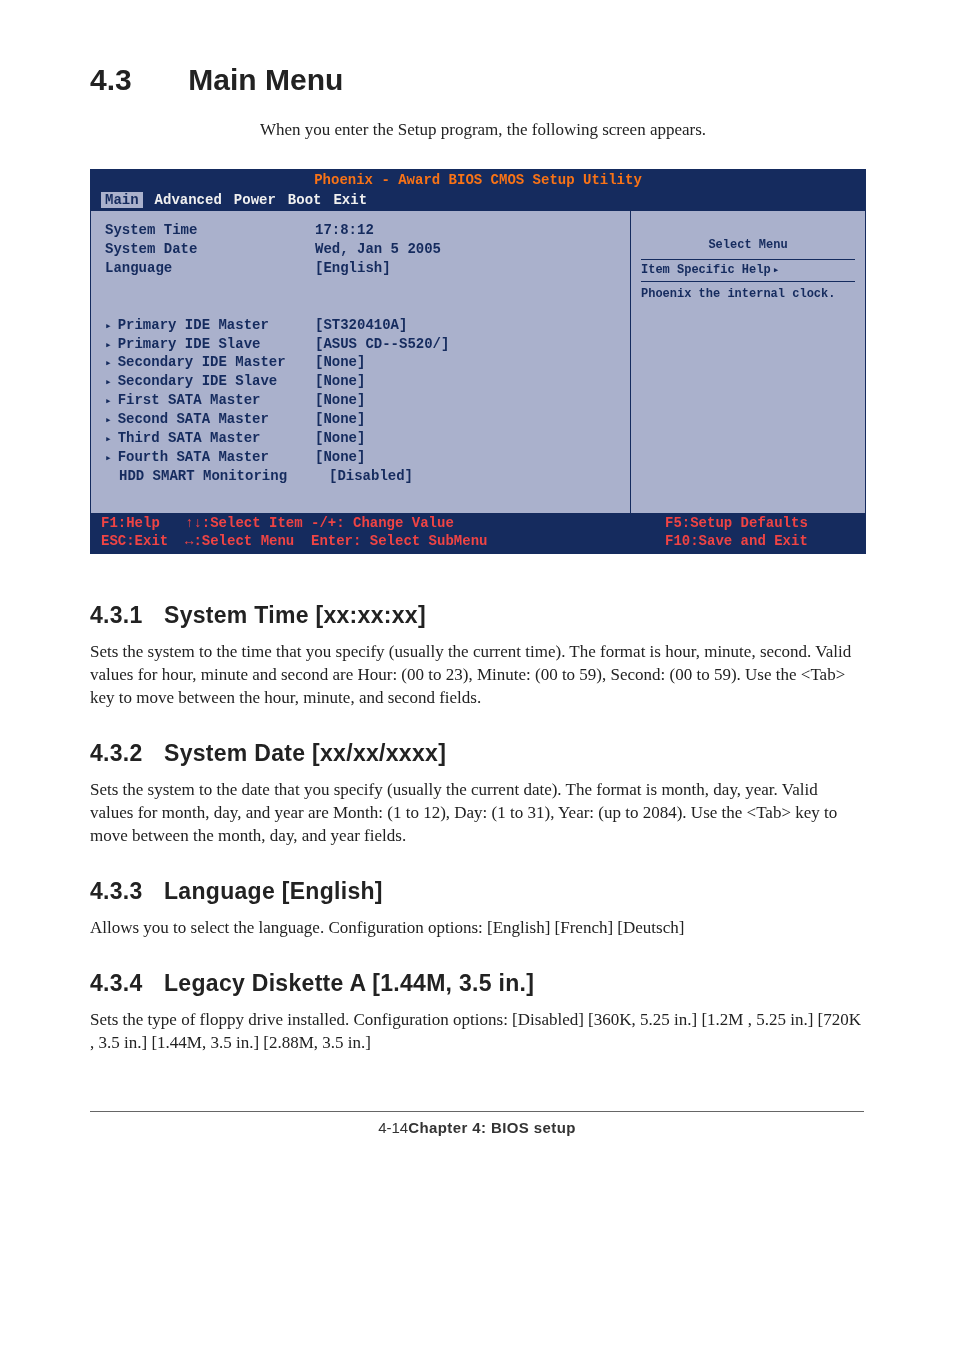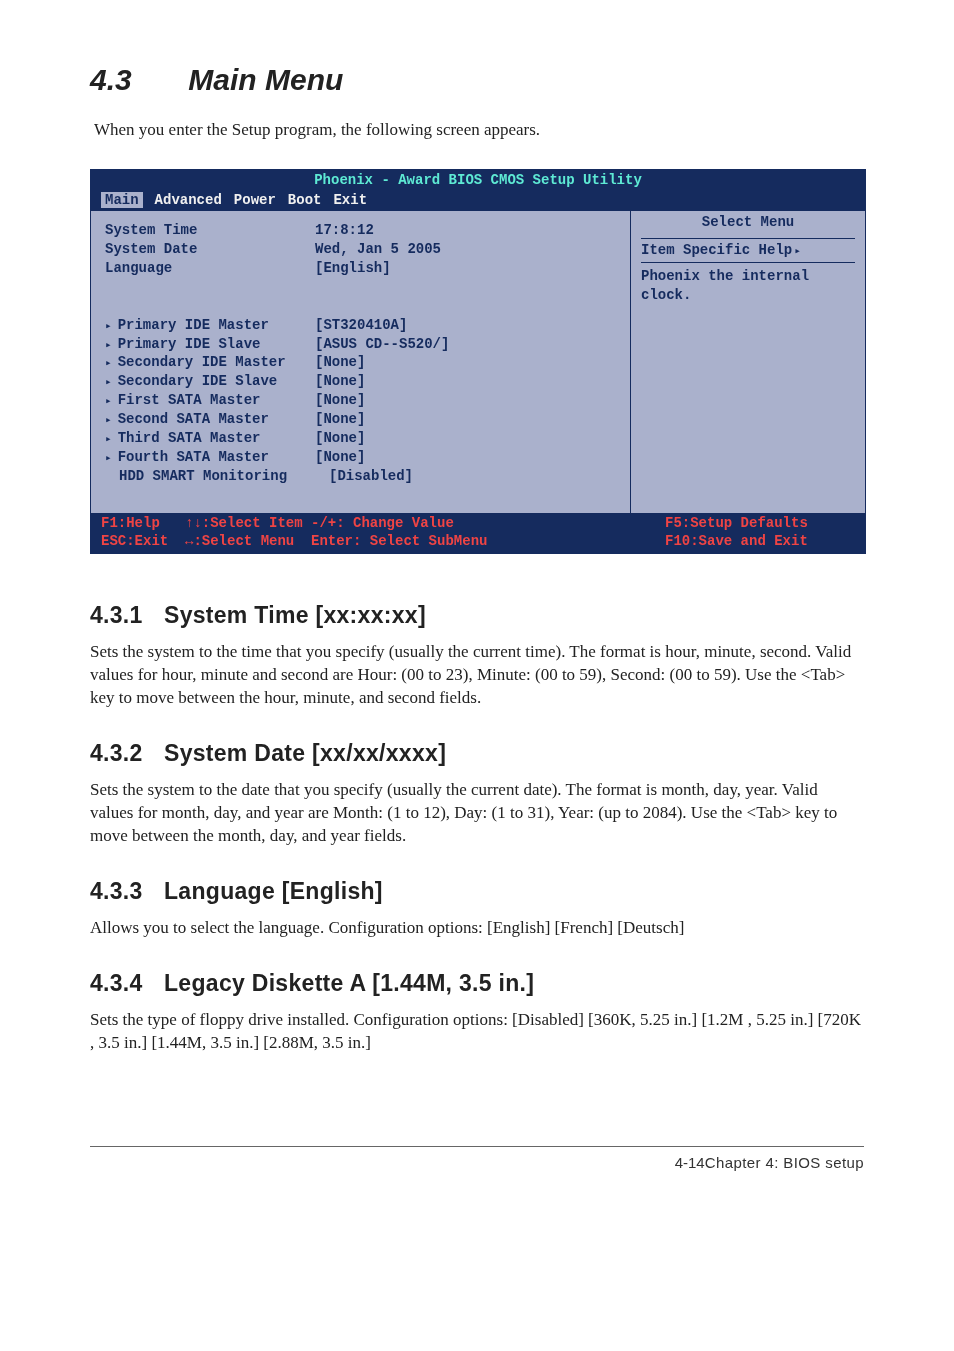--- a/index.html
+++ b/index.html
@@ -10,40 +10,40 @@
     color: #222;
     font-size: 17px;
     line-height: 1.35;
     box-sizing: border-box;
   }
   h1.main-title {
     font-family: Arial, Helvetica, sans-serif;
     font-weight: 700;
     font-size: 30px;
     margin: 0 0 18px 0;
-    font-style: italic;
   }
   h1 .secnum { display:inline-block; width: 90px; }
   p.intro {
     font-family: Georgia, serif;
-    margin: 0 0 28px 4px;
+    margin: 0 0 28px 12px;
+    text-align: center;
   }
   .bios {
     width: 100%;
     font-family: 'Courier New', monospace;
     font-weight: bold;
     font-size: 14px;
     border: 1px solid #152b5e;
     background: #aab1cc;
     color: #152b5e;
     margin-bottom: 46px;
   }
   .bios .topbar {
     background: #152b5e;
-    color: #5eead4;
+    color: #f97316;
     text-align: center;
     padding: 1px 0;
   }
   .bios .menubar {
     background: #152b5e;
     color: #f0f0f0;
     padding: 0 10px 1px 10px;
   }
   .bios .menubar span { margin-right: 12px; }
   .bios .menubar .active {
@@ -54,22 +54,22 @@
   .bios .body {
     display: flex;
   }
   .bios .left {
     flex: 1;
     padding: 10px 0 8px 14px;
   }
   .bios .right {
     width: 214px;
     border-left: 1px solid #152b5e;
-    padding: 2px 10px;
-    font-size: 14px;
+    padding: 26px 10px;
+    font-size: 12px;
   }
   .bios .row { display:flex; }
   .bios .row .label { width: 210px; }
   .bios .row .val { flex:1; }
   .bios .tri::before { content:"\25B8"; font-size:11px; margin-right:6px; }
   .bios .notri { padding-left: 14px; }
   .bios .muted { color:#7d84a1; }
   .bios .right .selmenu { text-align:center; margin-bottom:6px; }
   .bios .right .box { border-top:1px solid #152b5e; border-bottom:1px solid #152b5e; padding:2px 0; margin-bottom:4px; }
   .bios .right .helptri::after { content:"\25B8"; font-size:11px; margin-left:2px; }
@@ -86,30 +86,30 @@
   h2.sub {
     font-family: Arial, Helvetica, sans-serif;
     font-weight:700;
     font-size:23px;
     margin: 28px 0 10px 0;
     letter-spacing: 0.3px;
   }
   h2.sub .sn { display:inline-block; width:74px; }
   p.body { margin:0 0 6px 0; font-family: Georgia, serif; }
   .page-footer {
-    margin-top: 91px;
+    margin-top: 56px;
     border-top: 1.5px solid #666;
     padding-top: 6px;
     display:flex;
-    justify-content: flex-end;
+    justify-content: center;
     font-family: Arial, Helvetica, sans-serif;
     font-size: 15px;
     color:#333;
   }
-  .page-footer .right { font-weight: 400; letter-spacing:0.4px;}
+  .page-footer .right { font-weight: 700; letter-spacing:0.4px;}
 </style>
 </head>
 <body>
 
 <h1 class="main-title">
   <span class="secnum">4.3</span>
   <span>Main Menu</span>
 </h1>
 
 <p class="intro">When you enter the Setup program, the following screen appears.</p>

